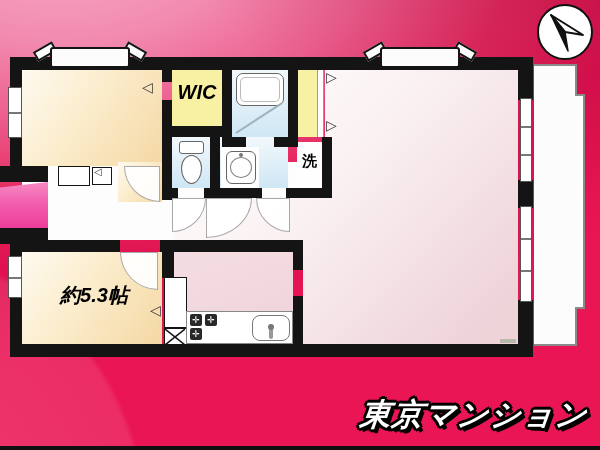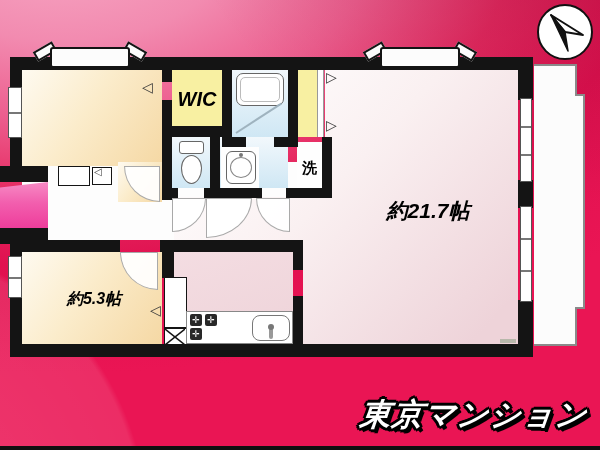--- a/index.html
+++ b/index.html
@@ -31,21 +31,21 @@
   .win{position:absolute;background:#fff;border:1px solid #555;box-sizing:border-box;}
   .winbar{position:absolute;background:#777;}
   .bay{position:absolute;background:#fcfcfc;border:2.5px solid #141414;border-radius:3px;box-sizing:border-box;}
   .flap{position:absolute;background:#fcfcfc;border:2px solid #141414;box-sizing:border-box;}
   .arc{position:absolute;background:rgba(255,255,255,.93);border:1px solid #a9a9a9;box-sizing:border-box;}
   .arc-bl{border-radius:0 0 0 100%;}
   .arc-br{border-radius:0 0 100% 0;}
   .tri{position:absolute;color:#3a3a3a;font-size:14px;line-height:1;font-style:normal;}
   .fixbox{position:absolute;background:#fff;border:1.5px solid #666;box-sizing:border-box;}
   .lbl{position:absolute;color:#000;font-weight:700;font-style:italic;text-align:center;
-       letter-spacing:0;white-space:nowrap;margin-top:7px;}
+       letter-spacing:0;white-space:nowrap;}
   .burner{position:absolute;width:12px;height:12px;background:#282828;border-radius:2px;
           color:#fff;font-size:9px;line-height:12px;text-align:center;font-weight:700;}
   .diag{position:absolute;width:54px;height:2px;background:#9fb3bf;transform:rotate(-33deg);transform-origin:left center;}
   .compass{position:absolute;left:537px;top:4px;width:56px;height:56px;border-radius:50%;
            background:#fff;border:2.5px solid #111;box-sizing:border-box;}
   .logo{position:absolute;right:12px;top:394px;font-size:31px;font-weight:900;font-style:italic;
         color:#fff;letter-spacing:1px;transform:skewX(-6deg);
         text-shadow:3px 0 0 #000,-3px 0 0 #000,0 3px 0 #000,0 -3px 0 #000,
                     2px 2px 0 #000,-2px 2px 0 #000,2px -2px 0 #000,-2px -2px 0 #000,
                     3px 3px 0 #000,4px 4px 0 #000;}
@@ -170,22 +170,21 @@
   <div class="arc arc-br" style="left:206px;top:198px;width:46px;height:40px;"></div>
   <div class="diag" style="left:236px;top:132px;"></div>
 
   <div class="tri" style="left:142px;top:80px;">◁</div>
   <div class="tri" style="left:326px;top:70px;">▷</div>
   <div class="tri" style="left:326px;top:118px;">▷</div>
   <div class="tri" style="left:150px;top:303px;">◁</div>
   <div class="tri" style="left:94px;top:167px;font-size:10px;">◁</div>
 
   <div class="lbl" style="left:170px;top:81px;width:54px;font-size:20px;">WIC</div>
-  <div class="lbl" style="left:366px;top:190px;width:124px;font-size:21px;">約21.7帖</div>
-  <div class="lbl" style="left:34px;top:282px;width:120px;font-size:16px;">約5.3帖</div>
+  <div class="lbl" style="left:34px;top:282px;width:120px;font-size:20px;">約5.3帖</div>
   <div class="lbl" style="left:297px;top:152px;width:25px;font-size:15px;font-style:normal;">洗</div>
 
   <div class="compass">
     <svg width="51" height="51" viewBox="0 0 51 51" style="display:block;">
       <polygon points="12,9 44,29 26,26" fill="#ffffff" stroke="#111" stroke-width="2" stroke-linejoin="round"></polygon>
       <polygon points="12,9 29,45 26,26" fill="#111" stroke="#111" stroke-width="1.5" stroke-linejoin="round"></polygon>
     </svg>
   </div>
 
   <div class="logo">東京マンション</div>

